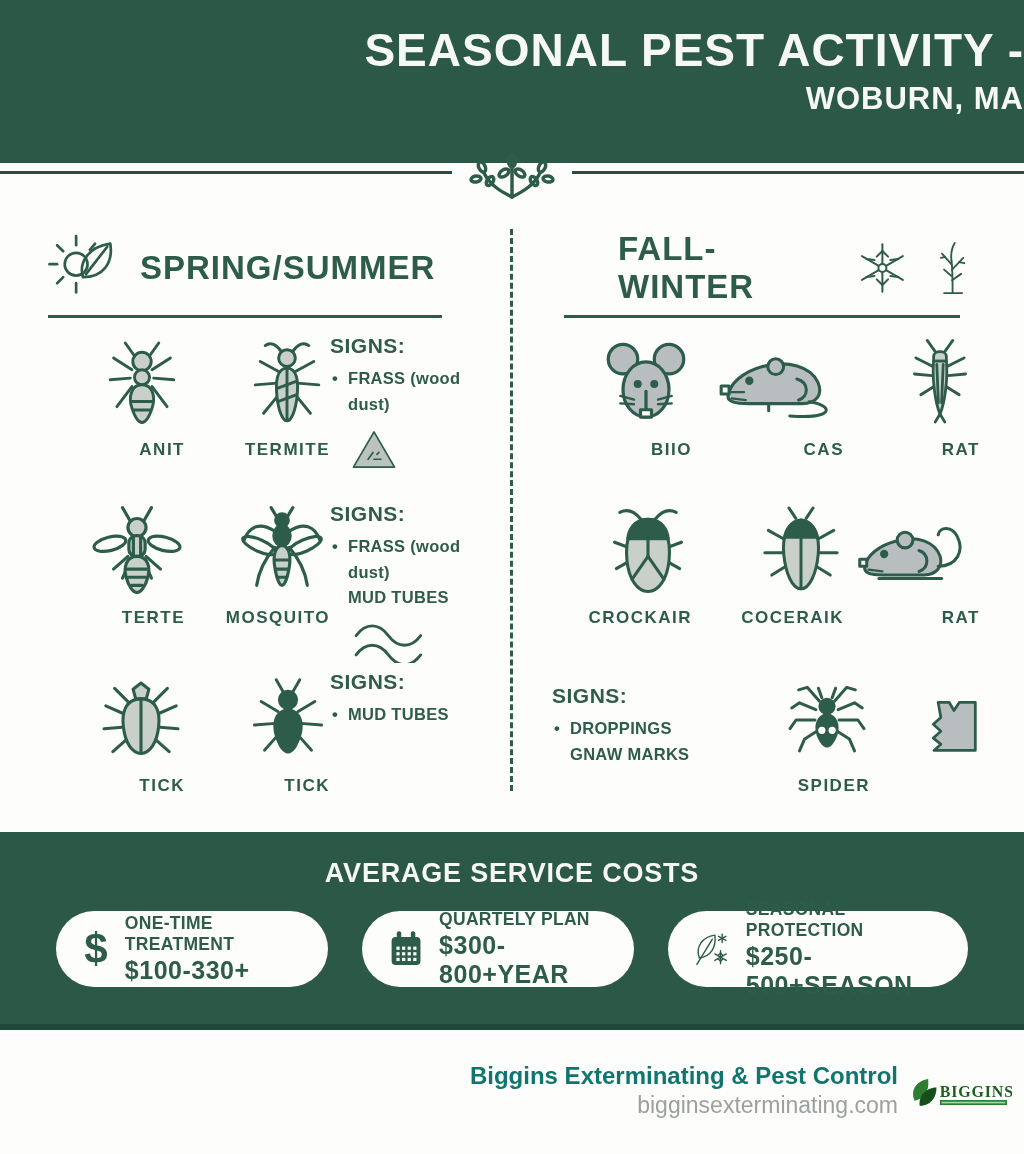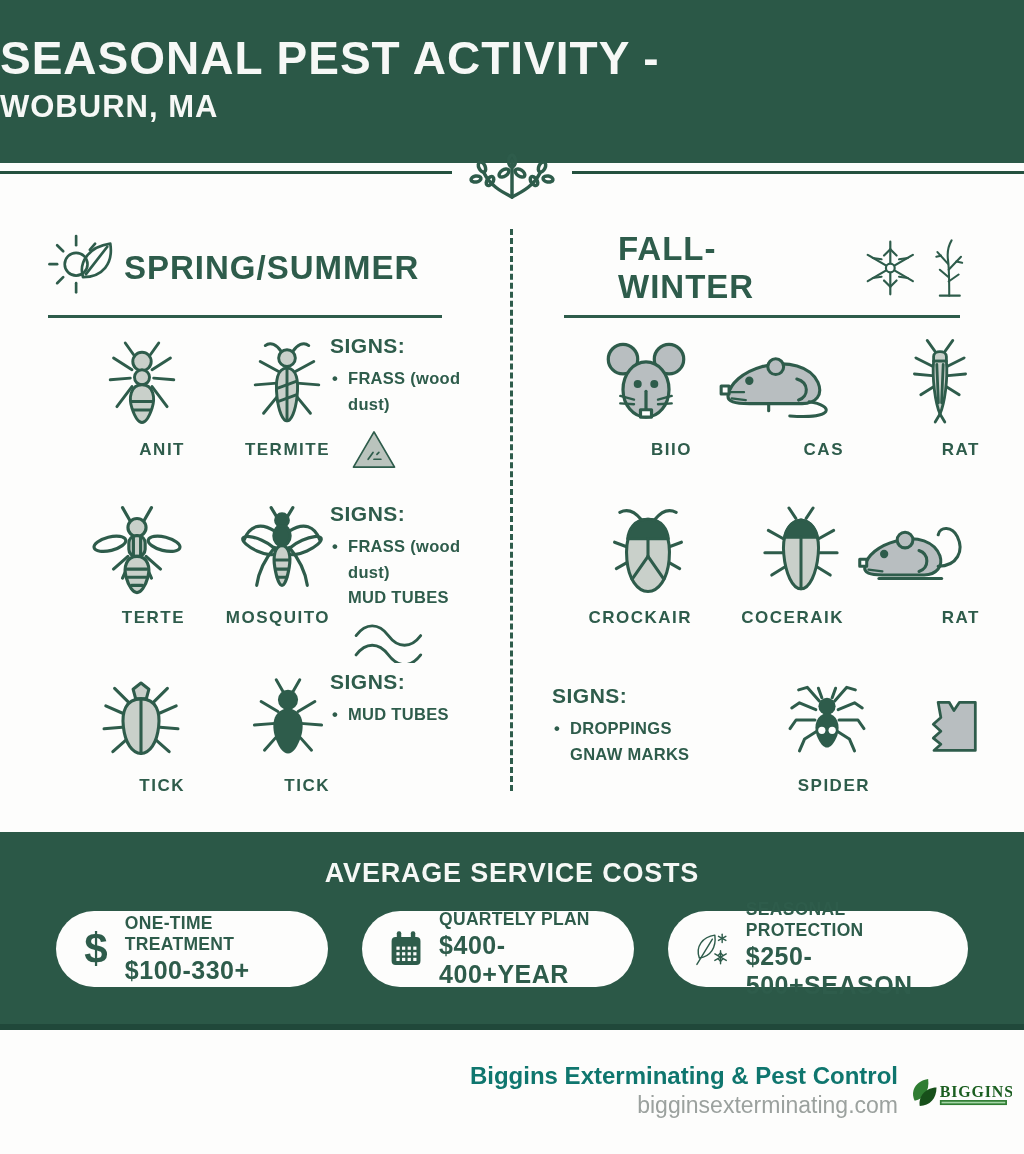--- a/index.html
+++ b/index.html
@@ -10,39 +10,39 @@
     --fill-light:#c9d0ca;
     --fill-gray:#b8bec0;
     --paper:#fdfdfc;
   }
   *{margin:0;padding:0;box-sizing:border-box;}
   body{width:1024px;height:1154px;background:var(--paper);
        font-family:"Liberation Sans",sans-serif;overflow:hidden;}
   .page{width:1024px;height:1154px;position:relative;background:var(--paper);}
 
   
-  .header{height:163px;background:var(--green);text-align:left;padding-top:32px;}
+  .header{height:163px;background:var(--green);text-align:right;padding-top:24px;}
   .header h1{color:#f6f8f6;font-size:46px;font-weight:700;letter-spacing:1px;line-height:1.15;}
   .header h2{color:#f6f8f6;font-size:31px;font-weight:700;letter-spacing:1px;margin-top:4px;}
 
   
   .divider{position:relative;height:40px;background:var(--paper);}
   .divider .seg{position:absolute;top:8px;height:3px;background:var(--ink-deep);}
   .divider .seg.left{left:0;width:452px;}
   .divider .seg.right{left:572px;width:452px;}
   .divider .ornament{position:absolute;left:50%;top:-10px;transform:translateX(-50%);}
 
   
   .main{position:relative;height:629px;display:flex;}
   .dash-divider{position:absolute;left:510px;top:26px;height:562px;border-left:3px dashed var(--ink);}
   .col{width:512px;}
   .col-left{padding:26px 28px 0 48px;}
   .col-right{padding:26px 44px 0 40px;}
 
-  .col-header{display:flex;align-items:center;height:78px;}
+  .col-header{display:flex;align-items:center;gap:16px;height:78px;}
   .col-header.right{justify-content:flex-start;padding-left:66px;}
   .col-title{color:var(--ink);font-size:33px;font-weight:700;letter-spacing:1px;}
   .col-underline{height:3px;background:var(--ink);margin-top:8px;}
   .col-left .col-underline{width:394px;}
   .col-right .col-underline{width:396px;margin-left:12px;}
 
   .pest-row{display:grid;height:154px;margin-top:14px;}
   .col-left .pest-row{grid-template-columns:137px 145px auto;}
   .col-right .pest-row{grid-template-columns:140px 152px auto;}
   .col-right .pest-row.signs-row{grid-template-columns:168px 150px auto;}
@@ -535,21 +535,21 @@
             <rect x="54" y="60" width="8" height="8"></rect>
               <rect x="68" y="60" width="8" height="8"></rect>
             <rect x="26" y="74" width="8" height="8"></rect>
               <rect x="40" y="74" width="8" height="8"></rect>
             <rect x="54" y="74" width="8" height="8"></rect>
               <rect x="68" y="74" width="8" height="8"></rect>
           </g>
         </svg>
         <div class="card-text">
           <div class="card-label">QUARTELY PLAN</div>
-          <div class="card-price">$400-400+YEAR</div>
+          <div class="card-price">$300-800+YEAR</div>
         </div>
       </div>
 
       <div class="card">
         <svg width="48" height="52" viewBox="0 0 100 108">
           <g class="stroke" stroke-width="4">
             <path d="M18 76 C8 48 26 24 56 20 C60 50 46 72 18 76 Z"></path>
             <path d="M12 92 L50 30"></path>
           </g>
           <g class="stroke" stroke-width="3">

